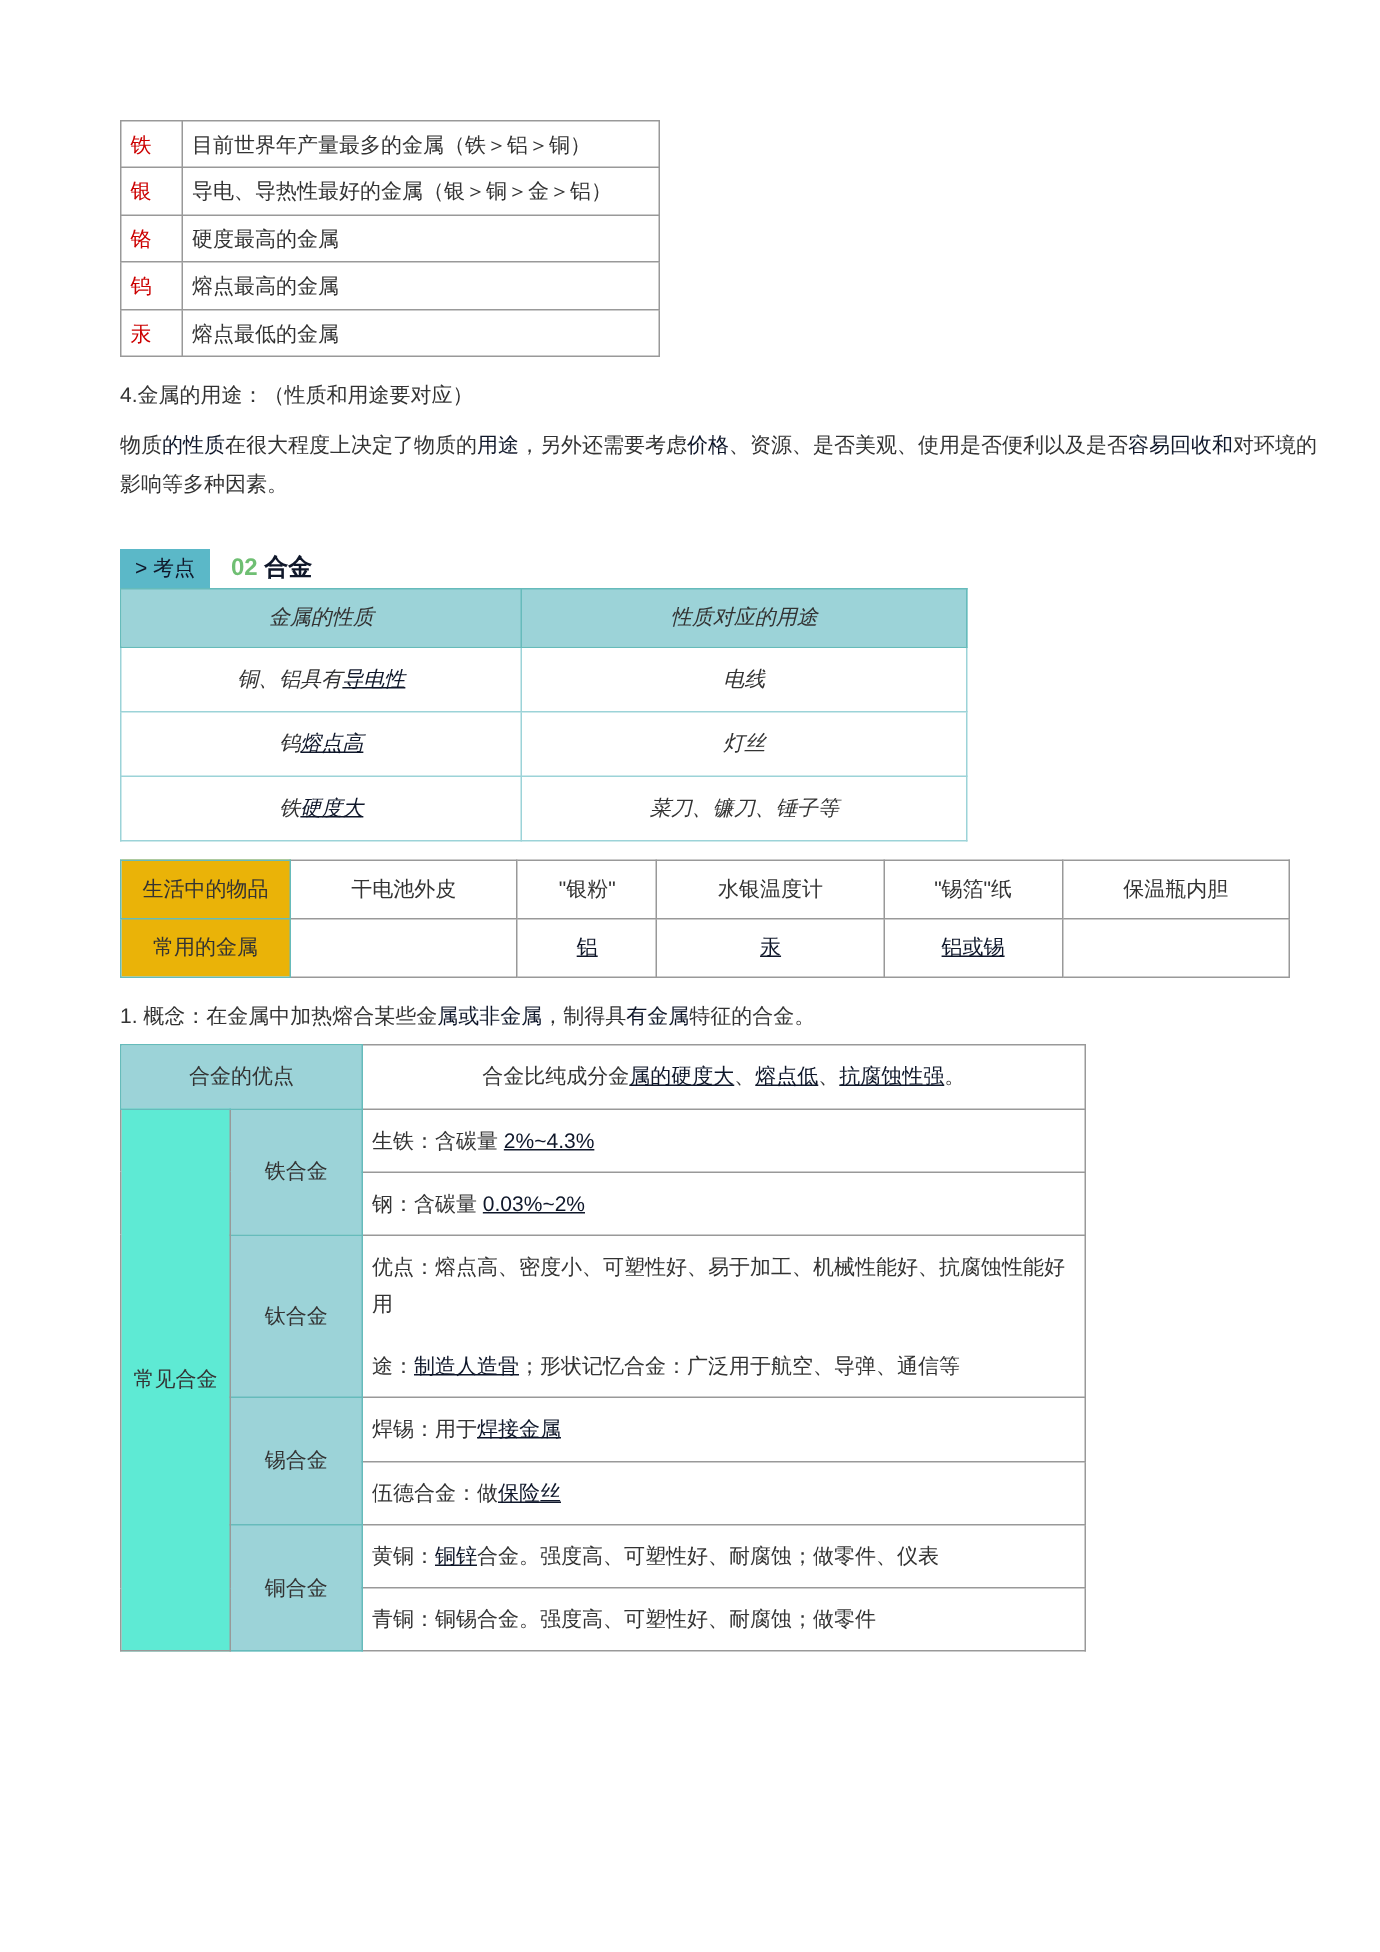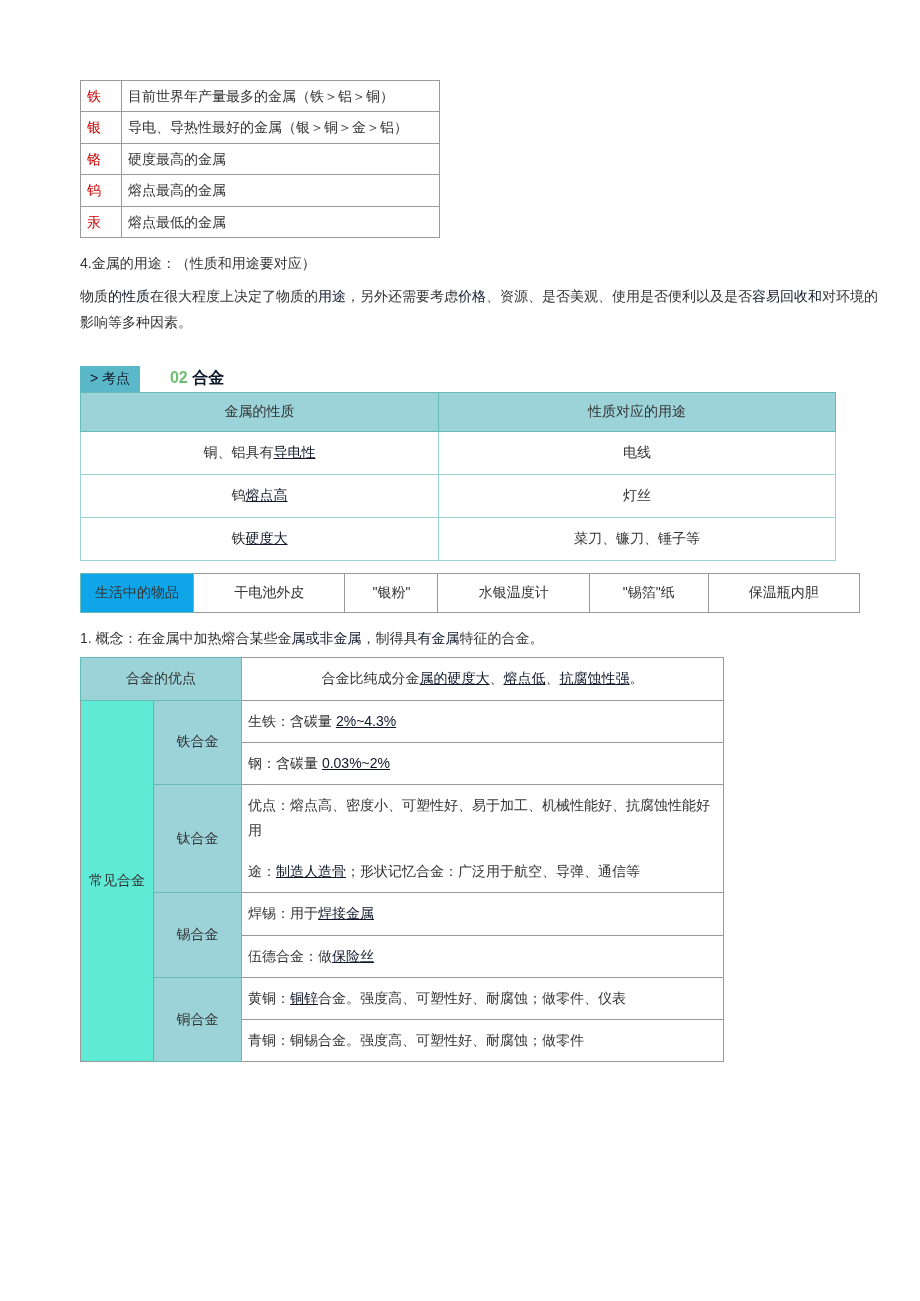--- a/index.html
+++ b/index.html
@@ -39,43 +39,44 @@
     background: #5bb8c8;
     color: #0f172a;
     padding: 4px 10px;
     font-size: 14px;
   }
   .section-title {
     display: inline-block;
     color: #6fbf73;
     font-size: 16px;
     font-weight: bold;
-    margin-left: 26px;
+    margin-left: 10px;
   }
   .t2 {
-    width: 756px;
+    width: 565px;
     margin-top: 0;
+    font-style: italic;
   }
   .t2 th {
     background: #9cd3d8;
     border: 1px solid #6bb;
     padding: 10px;
     font-weight: normal;
   }
   .t2 td {
     border: 1px solid #9cd3d8;
     padding: 12px 8px;
     text-align: center;
   }
   .uline { text-decoration: underline; }
   .t3 {
     width: 780px;
   }
   .t3 th {
-    background: #0ea5e9;
+    background: #eab308;
     border: 1px solid #6bb;
     padding: 10px 6px;
     font-weight: normal;
     width: 100px;
   }
   .t3 td {
     border: 1px solid #999;
     padding: 10px 6px;
     text-align: center;
   }
@@ -169,20 +170,28 @@
 <table class="t3">
   <tbody>
       <tr>
     <th>生活中的物品</th>
     <td>干电池外皮</td>
     <td>"银粉"</td>
     <td>水银温度计</td>
     <td>"锡箔"纸</td>
     <td>保温瓶内胆</td>
   </tr>
+  <tr>
+    <th>常用的金属</th>
+    <td></td>
+    <td class="red uline">铝</td>
+    <td class="red uline">汞</td>
+    <td class="red uline">铝或锡</td>
+    <td></td>
+  </tr>
 </tbody>
   </table>
 
 <p>
   <span>1. 概念：在金属中加热熔合某些金</span><span class="red">属或非金属</span><span>，制得具</span><span class="red">有金属</span><span>特征的合金。</span>
 </p>
 
 <table class="t4">
   <tbody>
       <tr>

